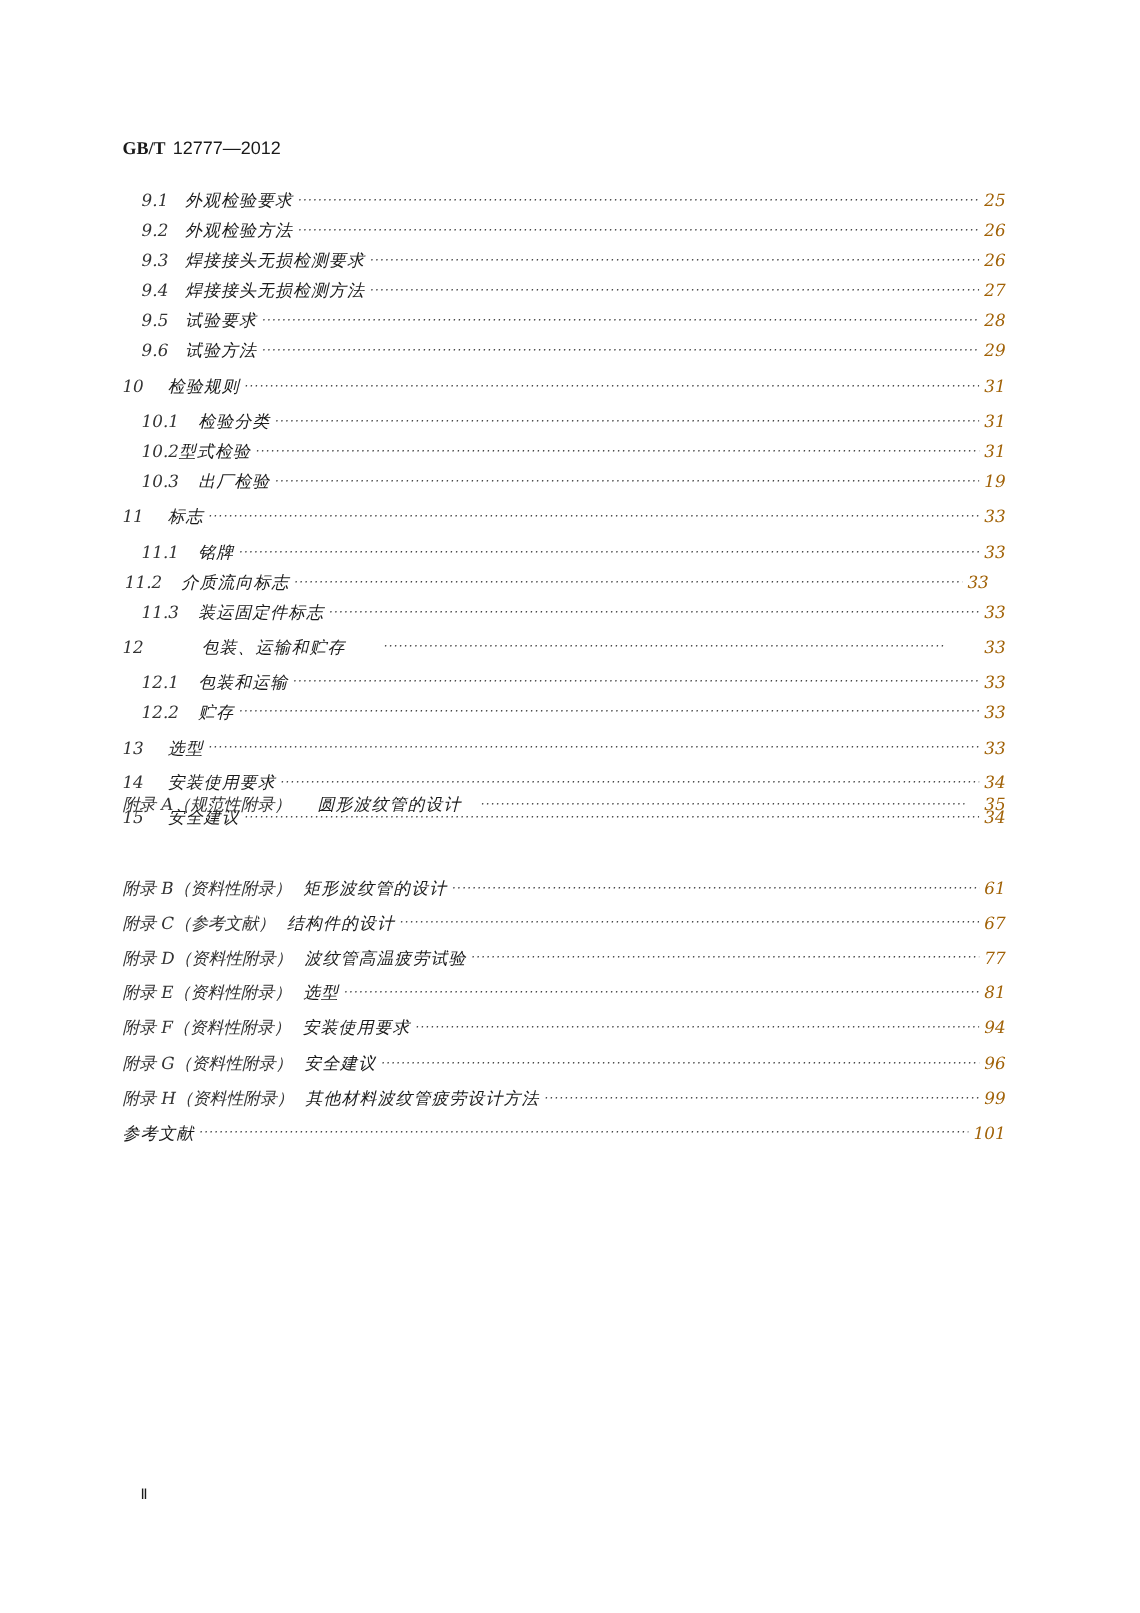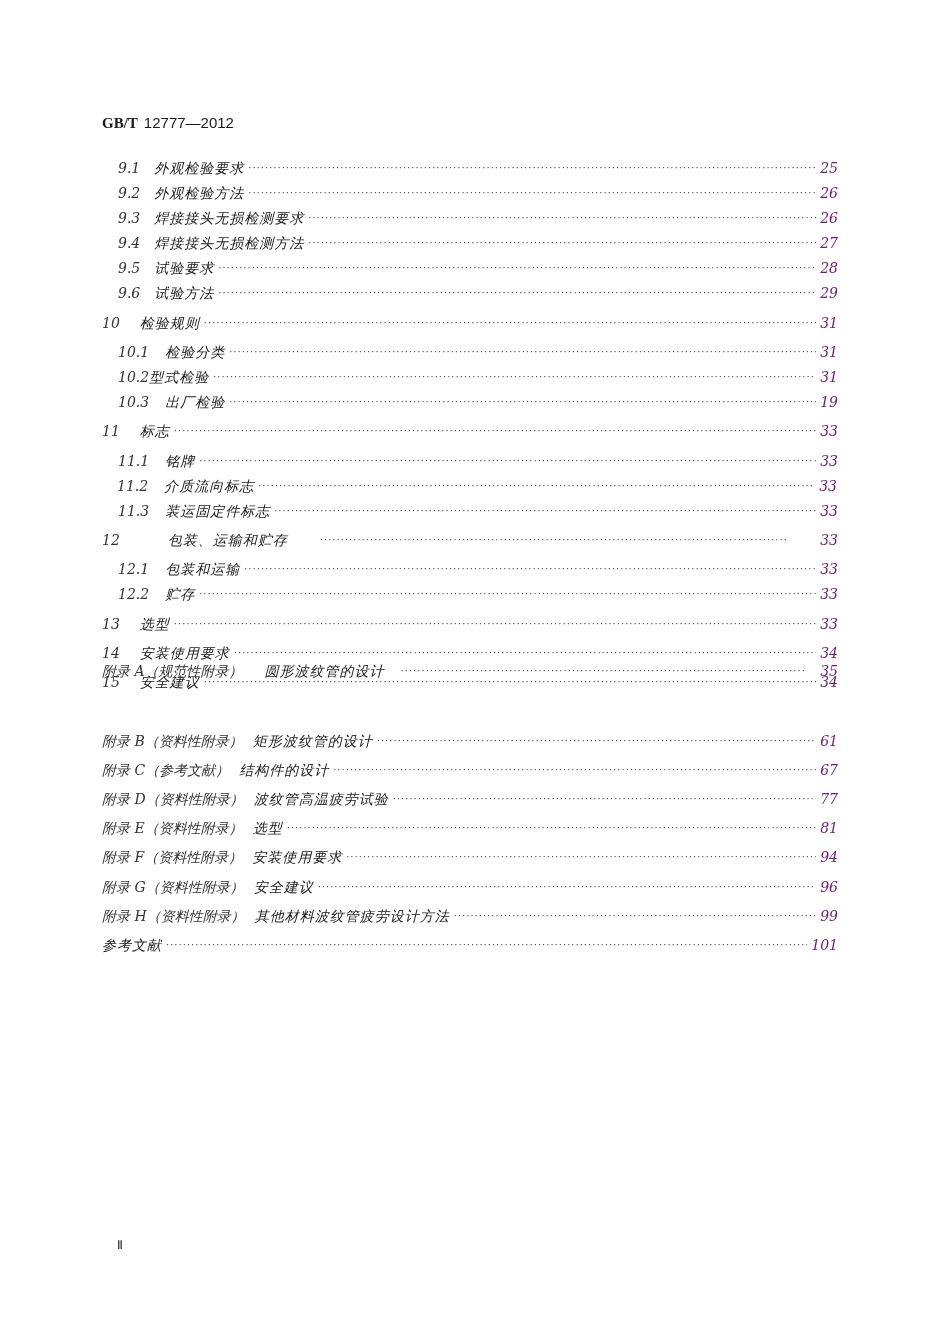--- a/index.html
+++ b/index.html
@@ -6,21 +6,21 @@
   body { width: 950px; height: 1344px; position: relative; overflow: hidden;
          font-family: "DejaVu Serif", "Liberation Serif", serif; color: #1a1a1a; }
   .header { position: absolute; left: 102px; top: 114px; font-size: 15px; }
   .header .std { font-weight: bold; font-family: "Liberation Serif", "DejaVu Serif", serif; }
   .header .num { font-family: "Liberation Sans", "DejaVu Sans", sans-serif; margin-left: 6px; }
   .toc { position: absolute; left: 0; top: 0; width: 950px; }
   .row { position: absolute; display: flex; align-items: flex-end; font-size: 14px; height: 20px; line-height: 20px; font-style: italic; }
   .row .no { white-space: pre; color: #333; }
   .row .title { white-space: pre; letter-spacing: 1px; }
   .row .dots { flex: 1; overflow: hidden; white-space: nowrap; color: #333; margin: 0 4px; letter-spacing: 1px; font-size: 10px; }
-  .row .page { color: #701a75; text-align: right; min-width: 18px; }
+  .row .page { color: #a16207; text-align: right; min-width: 18px; }
   .footer { position: absolute; left: 117px; top: 1238px; font-size: 12px; font-family: "Liberation Serif", serif; }
 </style>
 </head>
 <body>
 
 <div class="header">
   <span class="std">GB/T</span><span class="num">12777—2012</span>
 </div>
 
 <div class="toc" id="toc">
@@ -89,21 +89,21 @@
       <span class="title">标志</span>
       <span class="dots">············································································································································································································································································································</span>
       <span class="page">33</span>
     </div>
     <div class="row" style="left: 118px; width: 720px; top: 451px;">
       <span class="no" style="margin-right: 16px;">11.1</span>
       <span class="title">铭牌</span>
       <span class="dots">············································································································································································································································································································</span>
       <span class="page">33</span>
     </div>
-    <div class="row" style="left: 117px; width: 720px; top: 476px;">
+    <div class="row" style="left: 104px; width: 720px; top: 476px;">
       <span class="no" style="margin-right: 16px;">11.2</span>
       <span class="title">介质流向标志</span>
       <span class="dots">············································································································································································································································································································</span>
       <span class="page">33</span>
     </div>
     <div class="row" style="left: 118px; width: 720px; top: 501px;">
       <span class="no" style="margin-right: 16px;">11.3</span>
       <span class="title">装运固定件标志</span>
       <span class="dots">············································································································································································································································································································</span>
       <span class="page">33</span>

